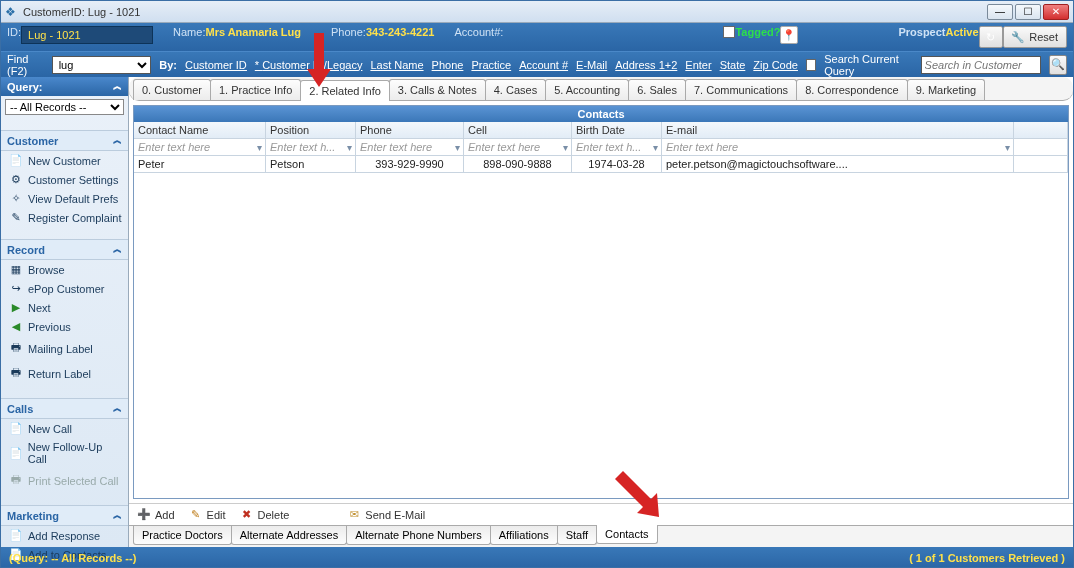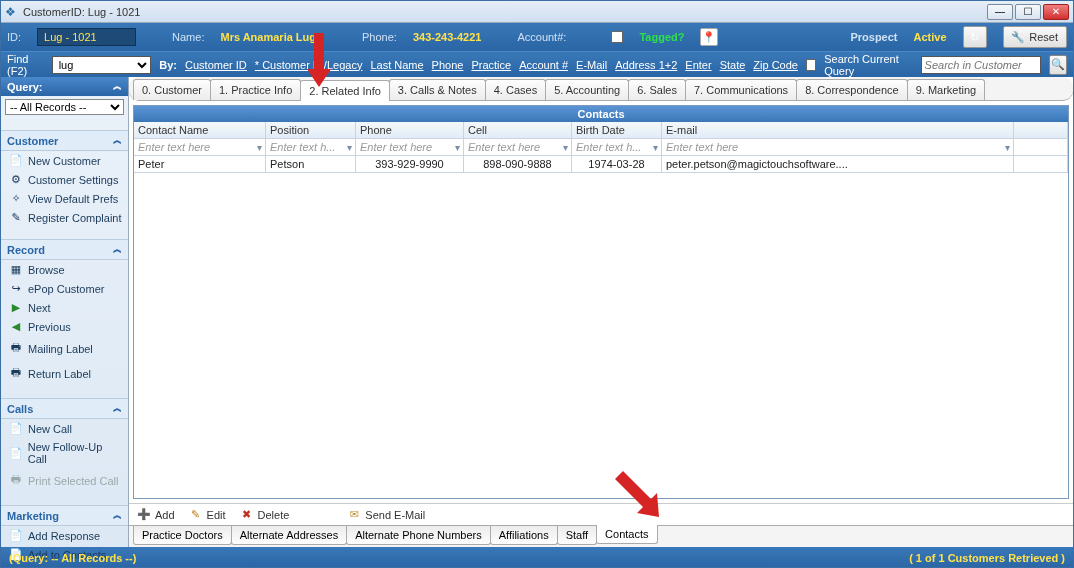--- a/index.html
+++ b/index.html
@@ -7,23 +7,23 @@
 
 
 .titlebar { height: 22px; background: linear-gradient(#e6eef7, #d0dff0); display: flex; align-items: center; padding: 0 4px; border-bottom: 1px solid #9ab; }
 .titlebar .icon { width: 14px; height: 14px; margin-right: 4px; color:#2a6fa8; font-size:12px; }
 .titlebar .title { flex: 1; color: #333; }
 .winbtns { display: flex; gap: 2px; }
 .winbtn { width: 26px; height: 16px; border: 1px solid #7a8a9a; background: linear-gradient(#f5f9fc,#d9e4ef); display:flex; align-items:center; justify-content:center; font-size:10px; line-height:1; cursor:pointer; border-radius:2px; }
 .winbtn.close { background: linear-gradient(#f08080,#d32f2f); color: #fff; border-color:#a02020; }
 
 
-.headerbar { background: linear-gradient(#3978b8,#2a65a5); color:#fff; display:flex; align-items:center; padding:3px 6px; gap:16px; height:28px; }
+.headerbar { background: linear-gradient(#3978b8,#2a65a5); color:#fff; display:flex; align-items:flex-start; padding:3px 6px; gap:0; height:28px; }
 .headerbar .lbl { color:#cfe2f5; }
-.headerbar .id-field { background:#1e4a78; border:1px solid #0d3358; color:#ffe14a; padding:2px 6px; width:99px; }
+.headerbar .id-field { background:#1e4a78; border:1px solid #0d3358; color:#ffe14a; padding:2px 6px; width:132px; }
 .headerbar .yel { color:#ffe14a; font-weight:bold; }
 .headerbar .spacer { flex:1; }
 .tagged-box { width:12px; height:12px; background:#fff; border:1px solid #666; display:inline-block; vertical-align:middle; }
 .tagged-lbl { color:#2de04a; font-weight:bold; }
 .pin { width:18px; height:18px; background:#fff; border:1px solid #aaa; display:flex; align-items:center; justify-content:center; color:#d62424; border-radius:2px; }
 .prospect-lbl { color:#cfe2f5; font-weight:bold; }
 .active-lbl { color:#ffe14a; font-weight:bold; }
 .iconbtn { width:24px; height:22px; background:linear-gradient(#fafafa,#e0e0e0); border:1px solid #999; display:flex; align-items:center; justify-content:center; border-radius:2px; cursor:pointer; }
 .resetbtn { height:22px; padding:0 8px; background:linear-gradient(#fafafa,#e0e0e0); border:1px solid #999; display:flex; align-items:center; gap:4px; border-radius:2px; cursor:pointer; color:#333; }
 

